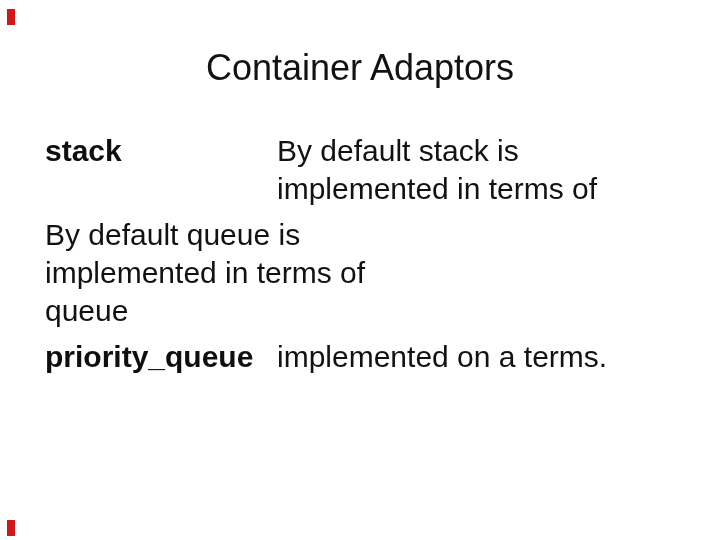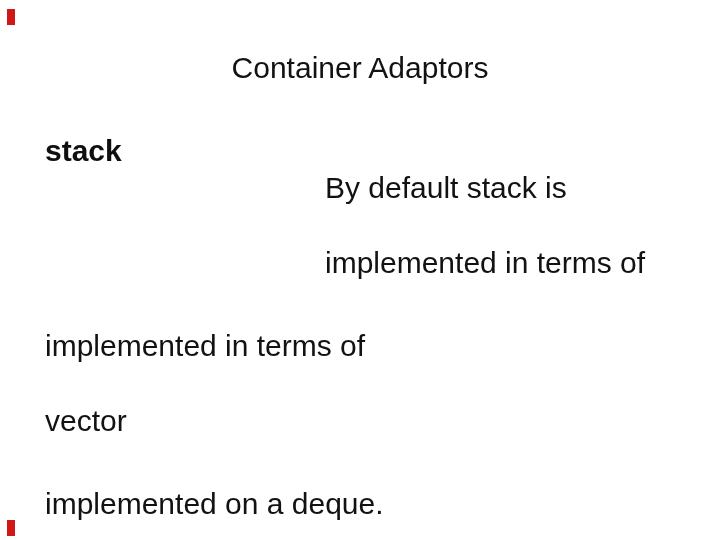--- a/index.html
+++ b/index.html
@@ -15,58 +15,56 @@
     overflow: hidden;
     font-family: "Liberation Sans", sans-serif;
     color: #121212;
   }
   .slide-title {
     position: absolute;
     top: 44px;
     left: 0;
     width: 720px;
     text-align: center;
-    font-size: 30px;
+    font-size: 36px;
     line-height: 48px;
     font-weight: normal;
     color: #121212;
     white-space: nowrap;
   }
   .rows {
     position: absolute;
     top: 132px;
     left: 45px;
     width: 590px;
   }
   .row {
     display: flex;
     align-items: flex-start;
     margin-bottom: 8px;
-    gap: 48px;
   }
   .row:nth-child(3) { margin-bottom: 0; }
   .term {
     width: 232px;
     flex: 0 0 232px;
     font-size: 30px;
     line-height: 38px;
     font-weight: bold;
     color: #0f0f0f;
   }
   .desc {
     width: 348px;
     flex: 0 0 348px;
     font-size: 30px;
     line-height: 38px;
     font-weight: normal;
     color: #121212;
   }
   .desc-line {
     white-space: nowrap;
-    margin-top: 37px;
   }
   .corner-mark {
     position: absolute;
     left: 7px;
     width: 8px;
     height: 16px;
   }
   .corner-mark.top { top: 9px; }
   .corner-mark.bottom { top: 520px; }
 </style>
@@ -82,26 +80,28 @@
   <div class="rows">
       <div class="row">
         <div class="term">stack</div>
         <div class="desc">
           <div class="desc-line">By default stack is</div>
           <div class="desc-line">implemented in terms of</div>
         </div>
       </div>
       <div class="row">
         <div class="desc">
+          <div class="desc-line">By default queue is</div>
           <div class="desc-line">implemented in terms of</div>
-          <div class="desc-line">vector</div>
+          <div class="desc-line">queue</div>
         </div>
       </div>
       <div class="row">
+        <div class="term">priority_queue</div>
         <div class="desc">
-          <div class="desc-line">implemented on a deque.</div>
+          <div class="desc-line">implemented on a terms.</div>
         </div>
       </div>
     </div>
 
   <div class="corner-mark bottom" style="background: rgb(208, 24, 24);"></div>
 
 </div>
 
 </body></html>

